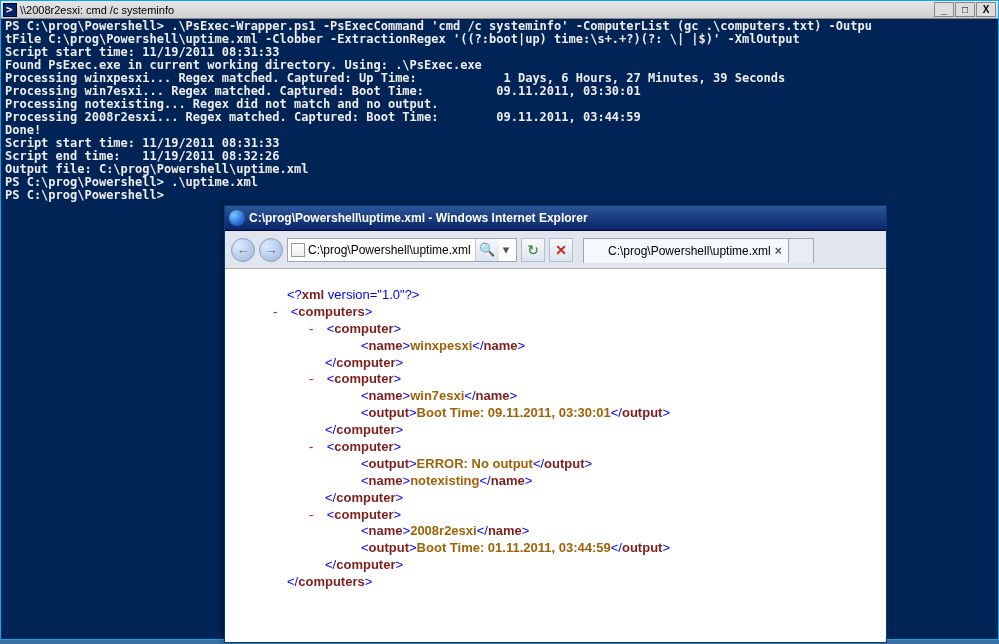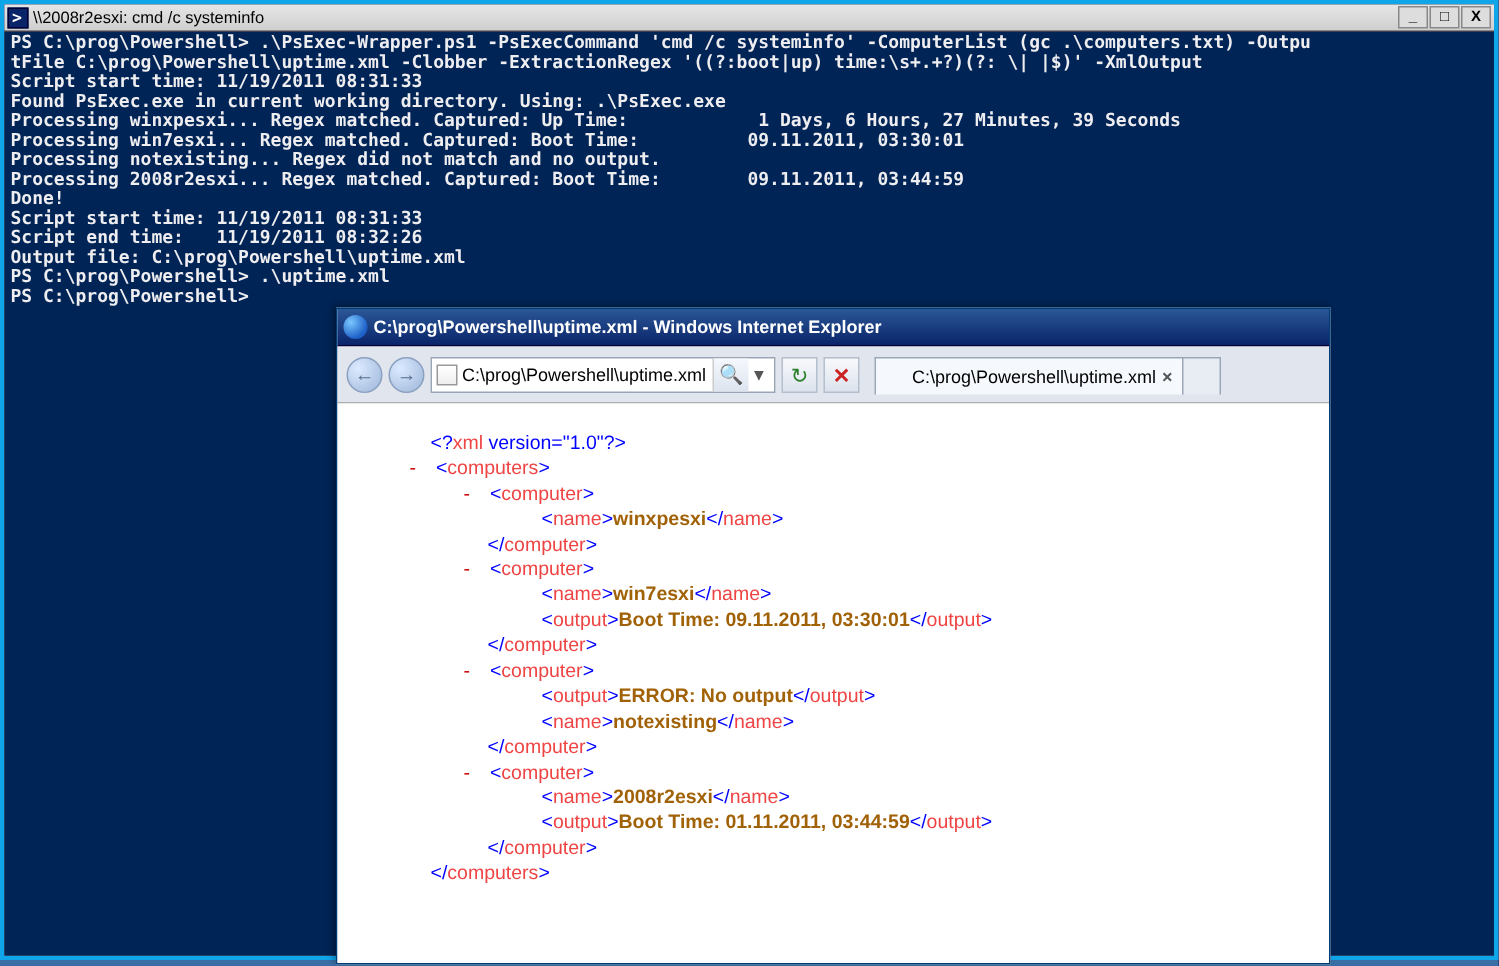--- a/index.html
+++ b/index.html
@@ -9,22 +9,22 @@
     background: #3a6ea5;
     font-family: "Lucida Console", "Courier New", monospace;
     overflow: hidden;
     position: relative;
   }
   
   .console-window {
     position: absolute; top: 0; left: 0;
     width: 999px; height: 640px;
     display: flex; flex-direction: column;
-    border: 3px solid #0ea5e9;
-    background: #7f1d1d;
+    border: 1px solid #0ea5e9;
+    background: #0f766e;
   }
   .titlebar {
     height: 18px; background: linear-gradient(#e6e6e6,#cfcfcf);
     display: flex; align-items: center;
     font: 11px "Tahoma", sans-serif;
     padding: 0 2px; border-bottom: 1px solid #888;
     color: #000;
   }
   .titlebar .ticon {
     width: 14px; height: 14px; margin-right: 3px;
@@ -110,21 +110,21 @@
   .newtab {
     width:26px;height:25px;border:1px solid #9ba7b7;border-bottom:none;background:#e8ecf3;
   }
 
   .ie-body {
     flex:1; background:#fff; overflow:auto;
     font: 13px/1.3 "Verdana","Segoe UI",sans-serif; padding: 18px 8px 8px 30px;
   }
   .xml-line { white-space: pre; }
   .punct { color:#00f; }
-  .tagname { color:#ef4444; }
+  .tagname { color:#7f1d1d;font-weight:bold; }
   .elemtext { color:#a16207; font-weight:bold; }
   .xmldecl { color:#00f; }
   .indent1{padding-left:32px}
   .indent2{padding-left:70px}
   .indent3{padding-left:106px}
   .dash-wrap{display:inline-block;width:14px;color:#c00;}
 </style>
 </head>
 <body>
 

